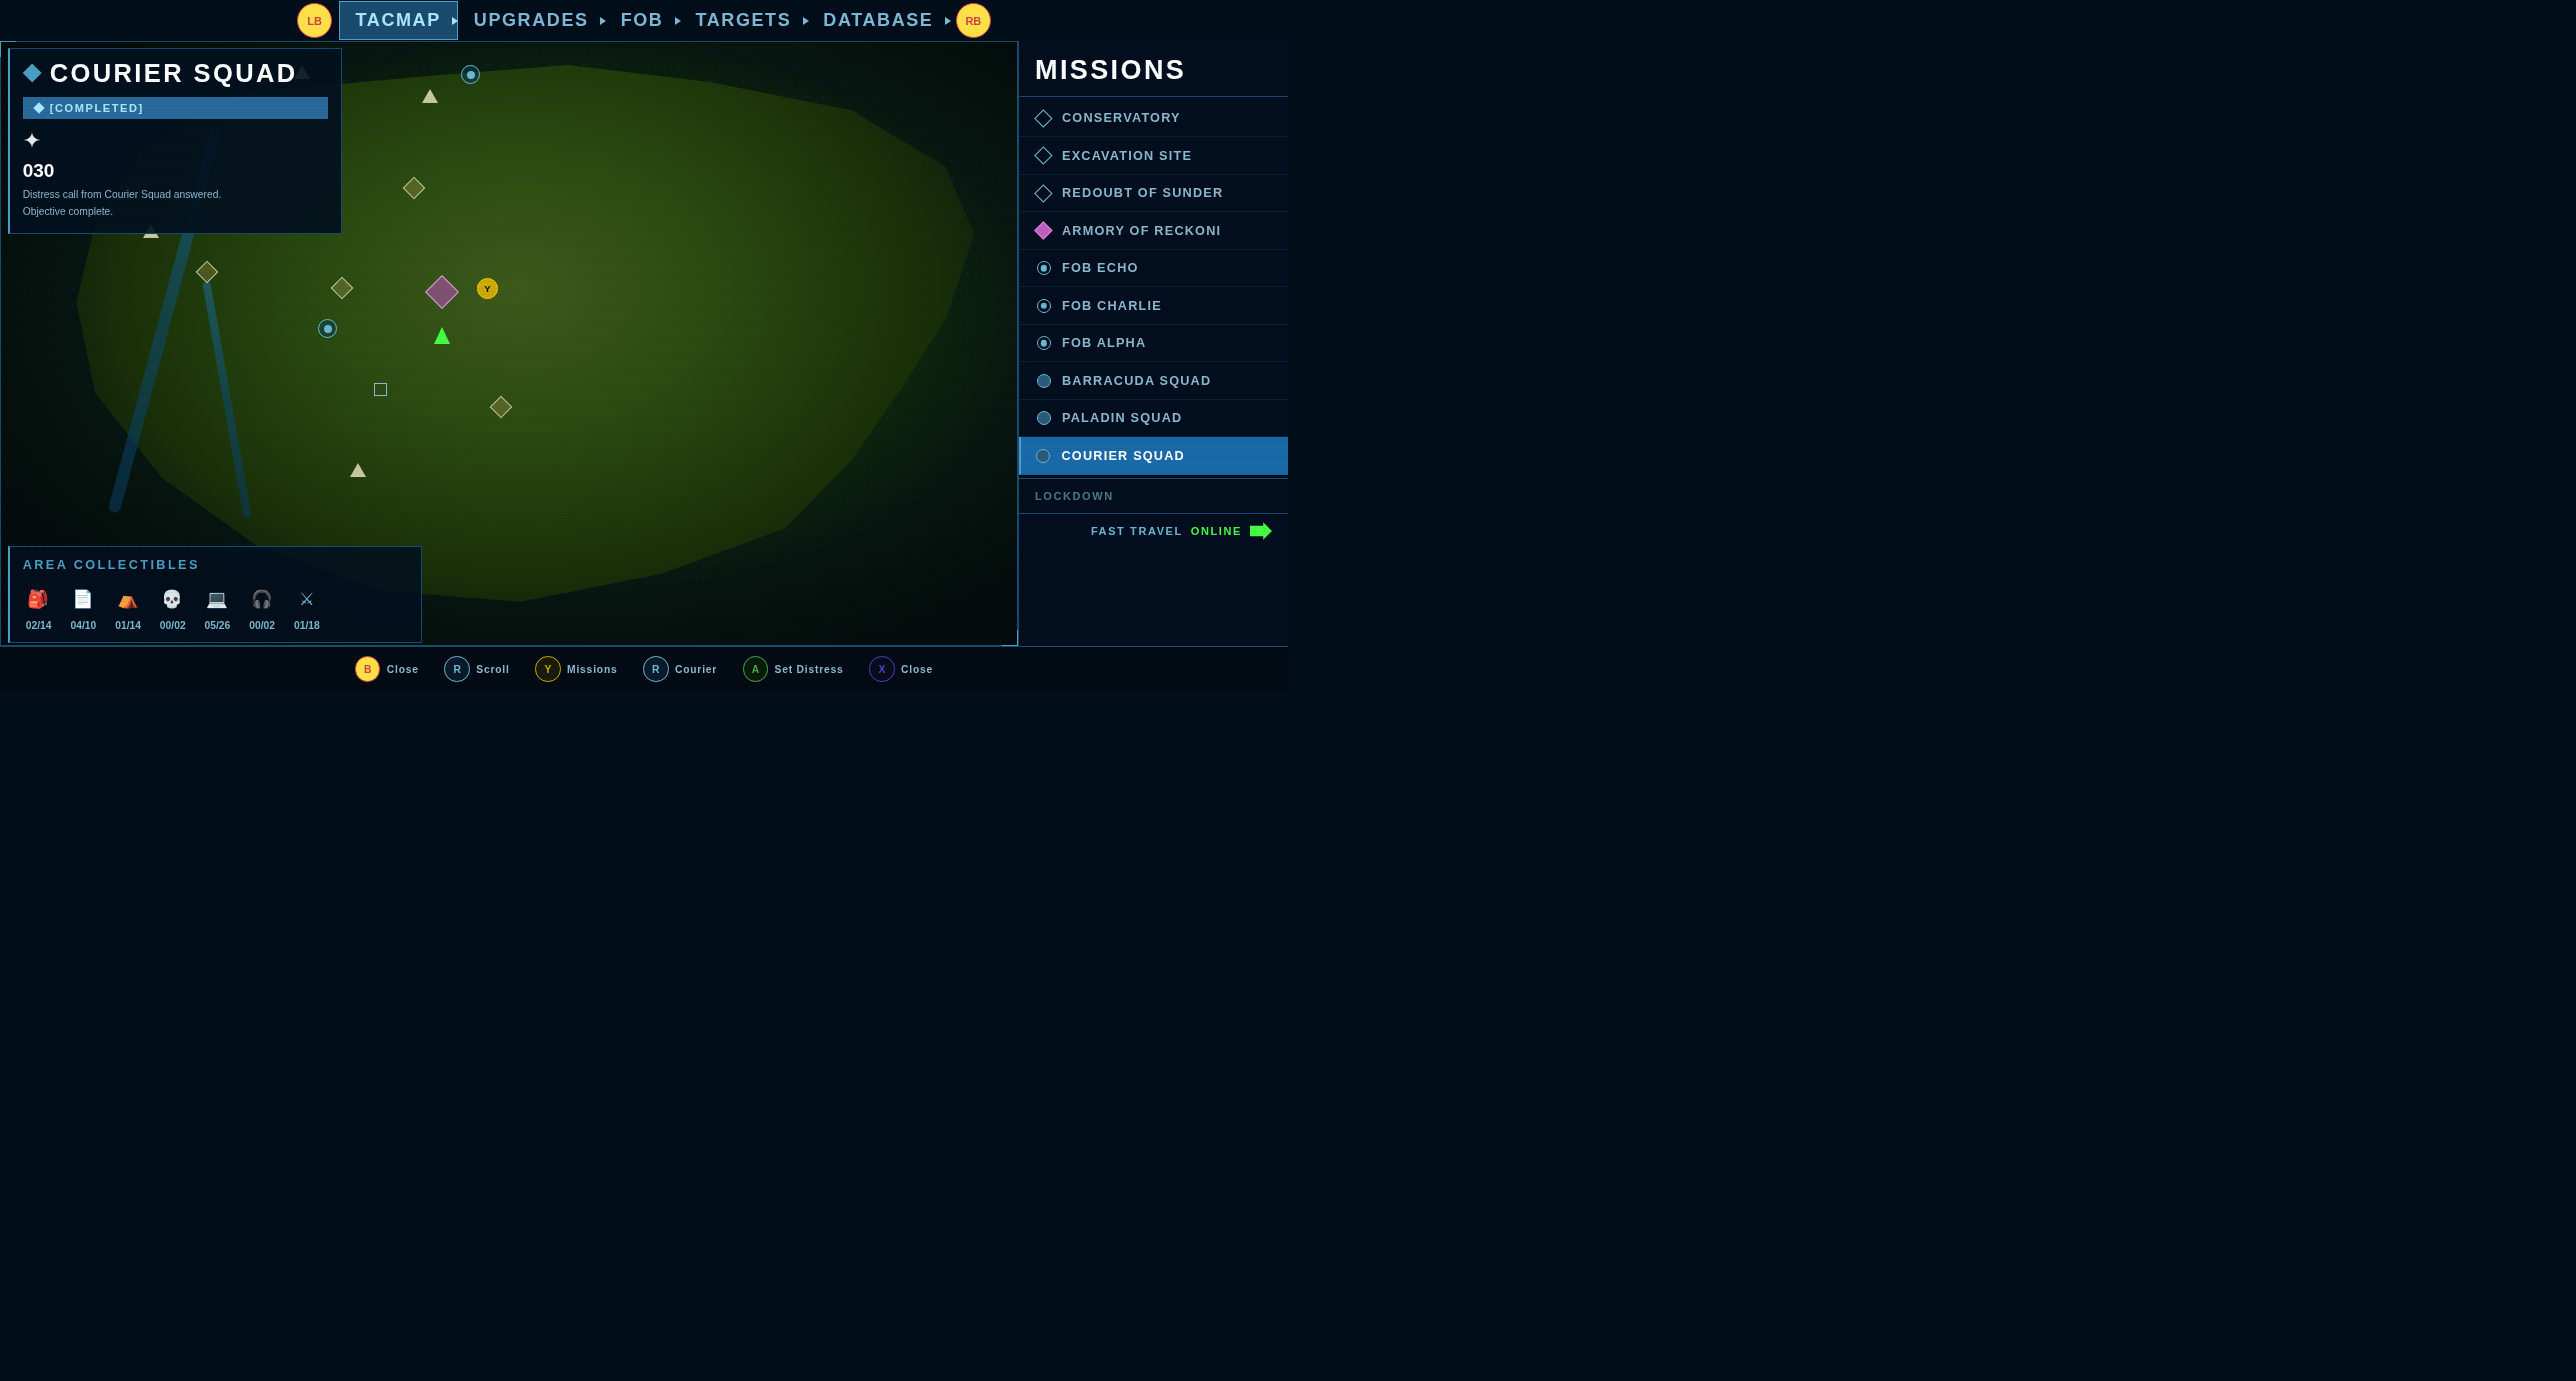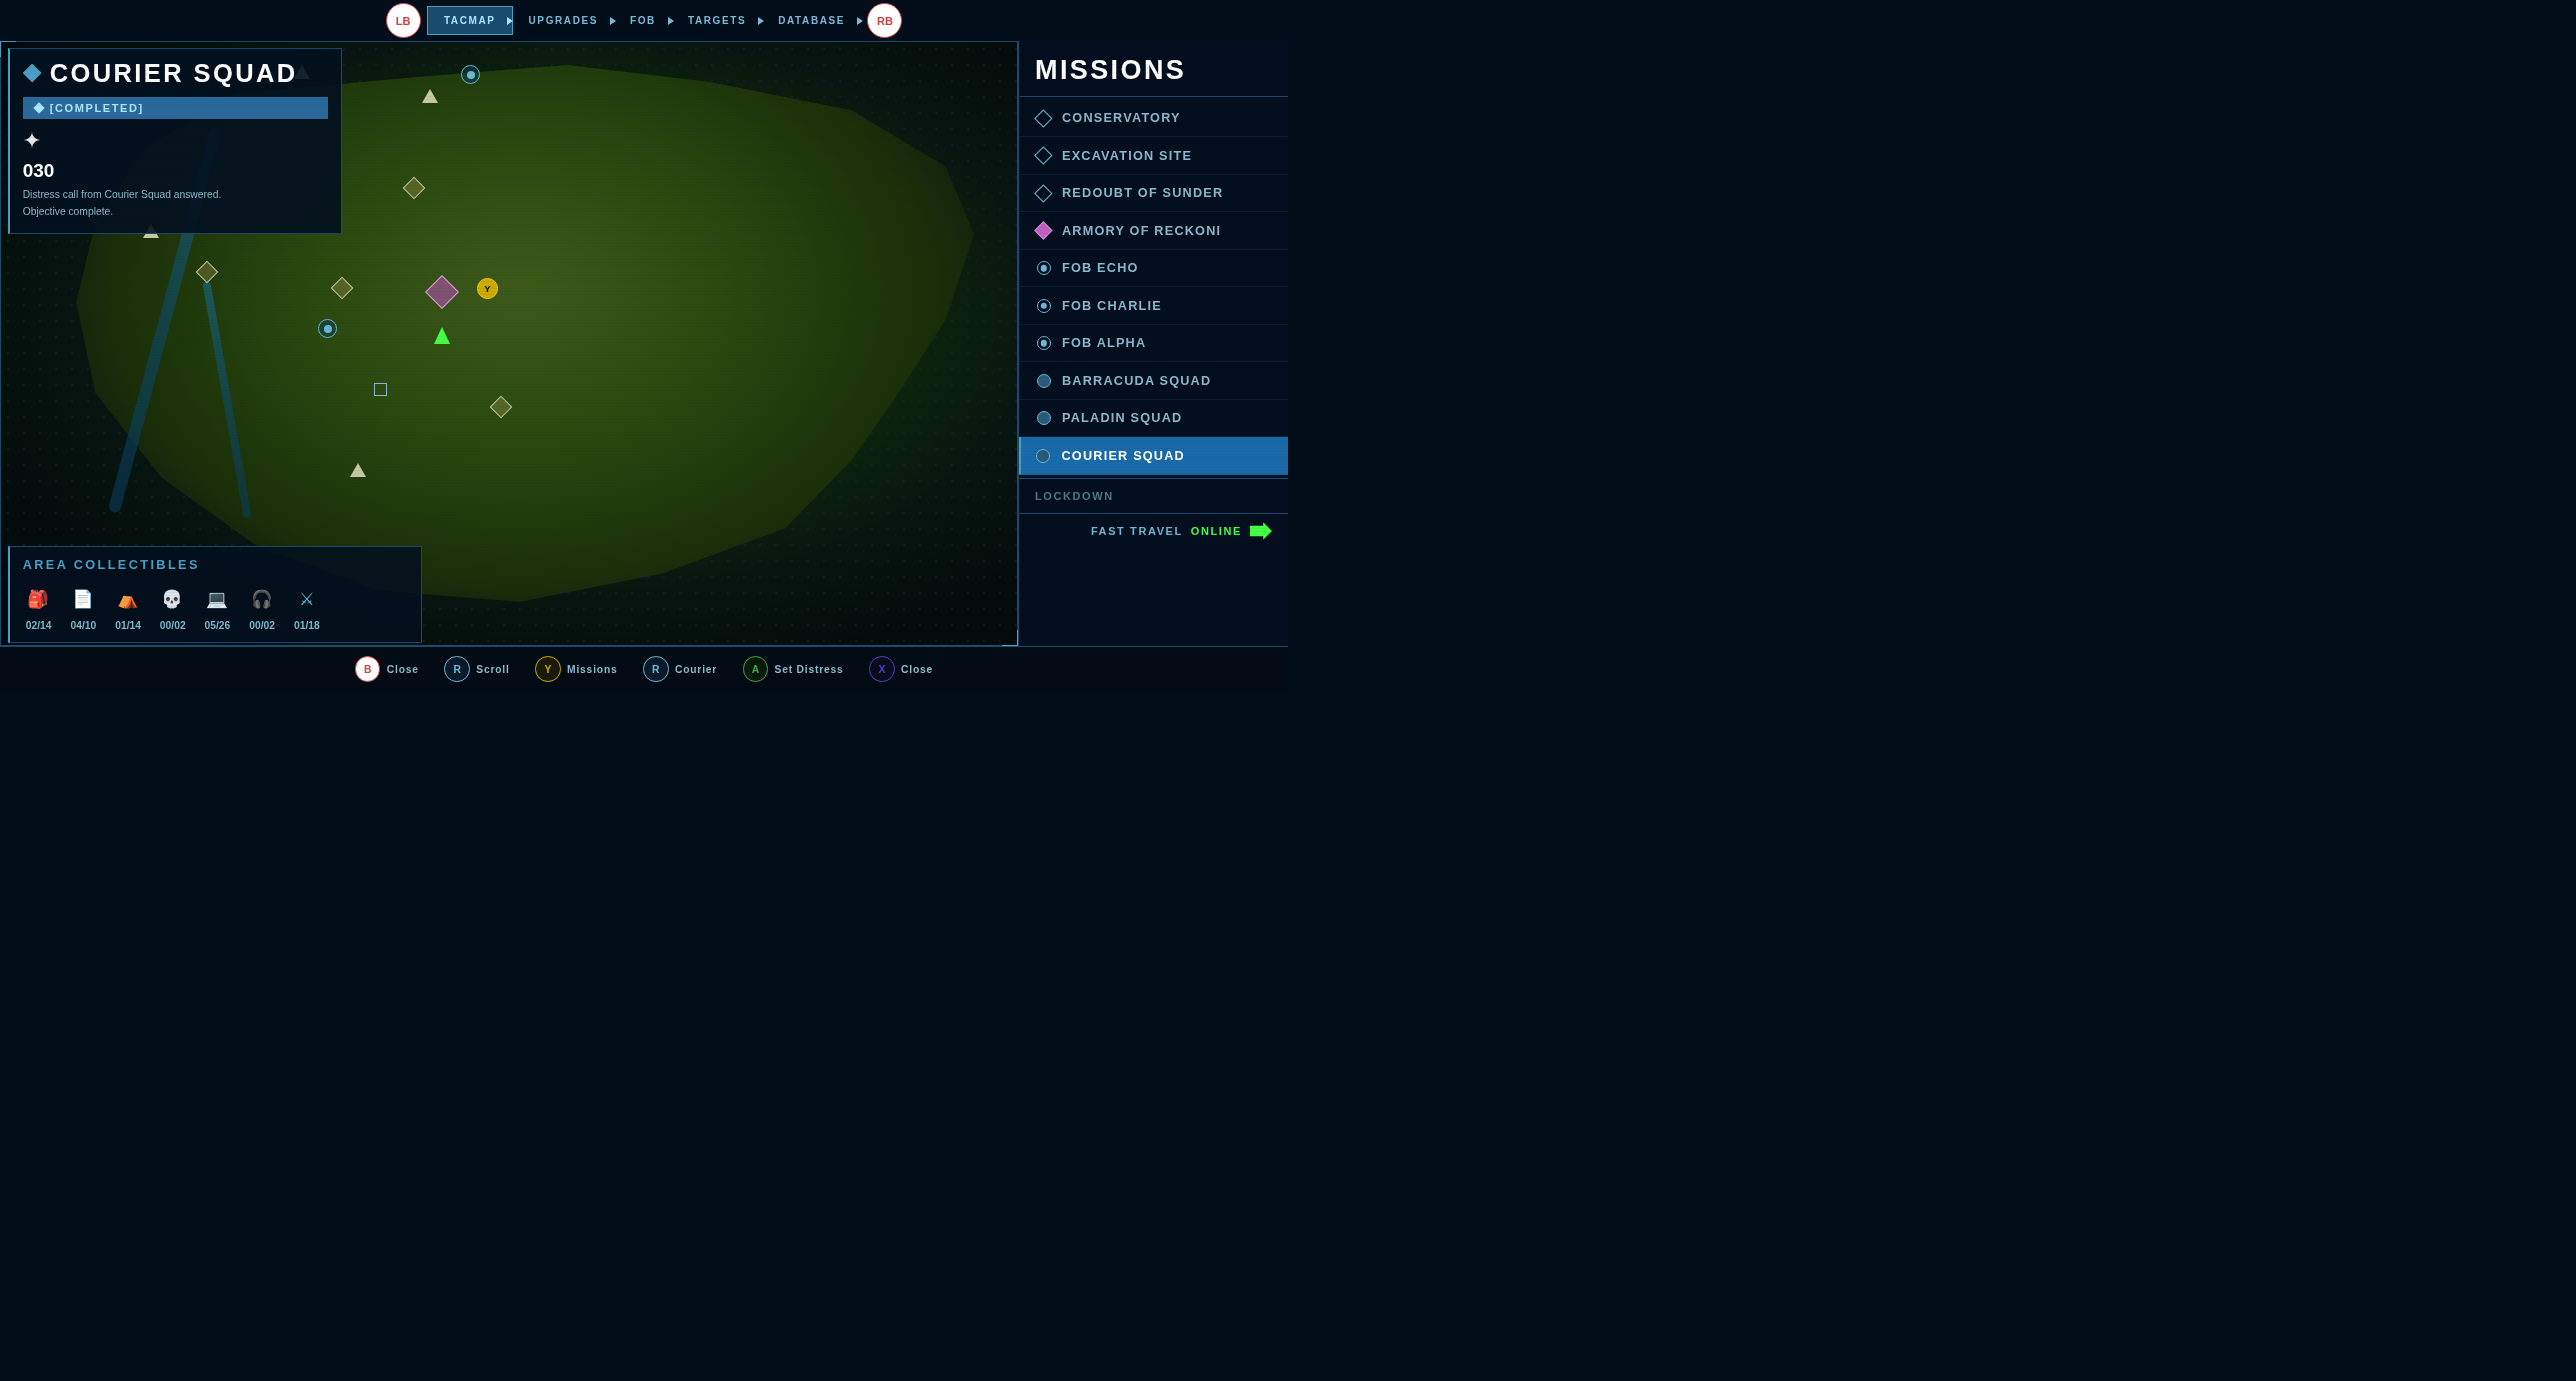--- a/index.html
+++ b/index.html
@@ -24,21 +24,21 @@
       align-items: center;
       justify-content: center;
       gap: 0;
       background: transparent;
       z-index: 100;
     }
 
     .nav-item {
       padding: 8px 16px;
       color: #7ab8d4;
-      font-size: 10px;
+      font-size: 18px;
       font-weight: 700;
       letter-spacing: 1.6px;
       cursor: pointer;
       position: relative;
       text-transform: uppercase;
     }
 
     .nav-item.active {
       background: #1a4a6e;
       color: #a8e6ff;
@@ -460,21 +460,21 @@
       height: 25.5px;
       border-radius: 50%;
       display: flex;
       align-items: center;
       justify-content: center;
       font-size: 10.3px;
       font-weight: 700;
       border: 1.6px solid;
     }
 
-    .btn-b { background: #ffffff; border-color: #cc4444; color: #cc4444; }
+    .btn-b { background: #fde047; border-color: #cc4444; color: #cc4444; }
     .btn-r { background: #0a1a2a; border-color: #6ab8d4; color: #6ab8d4; }
     .btn-y { background: #1a1a0a; border-color: #ccaa00; color: #ccaa00; }
     .btn-a { background: #0a1a0a; border-color: #44aa44; color: #44aa44; }
     .btn-x { background: #0a0a1a; border-color: #4444cc; color: #4444cc; }
 
     .control-label {
       color: #8ab8cc;
       font-size: 10.3px;
       font-weight: 600;
       letter-spacing: 0.8px;

